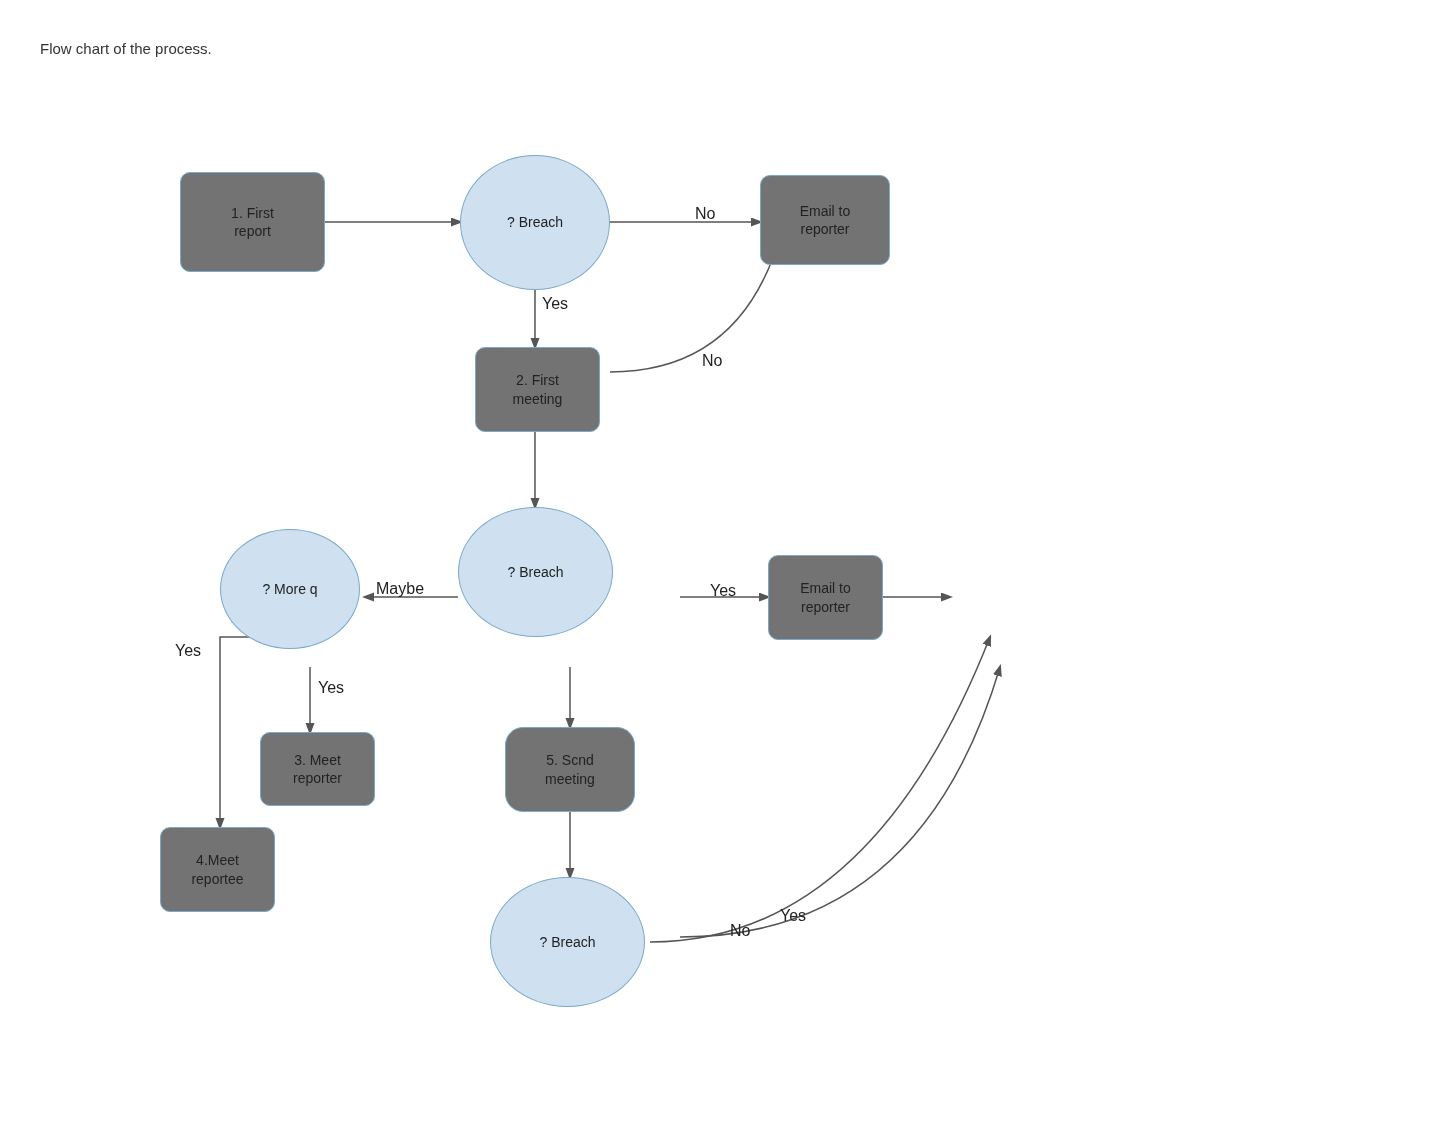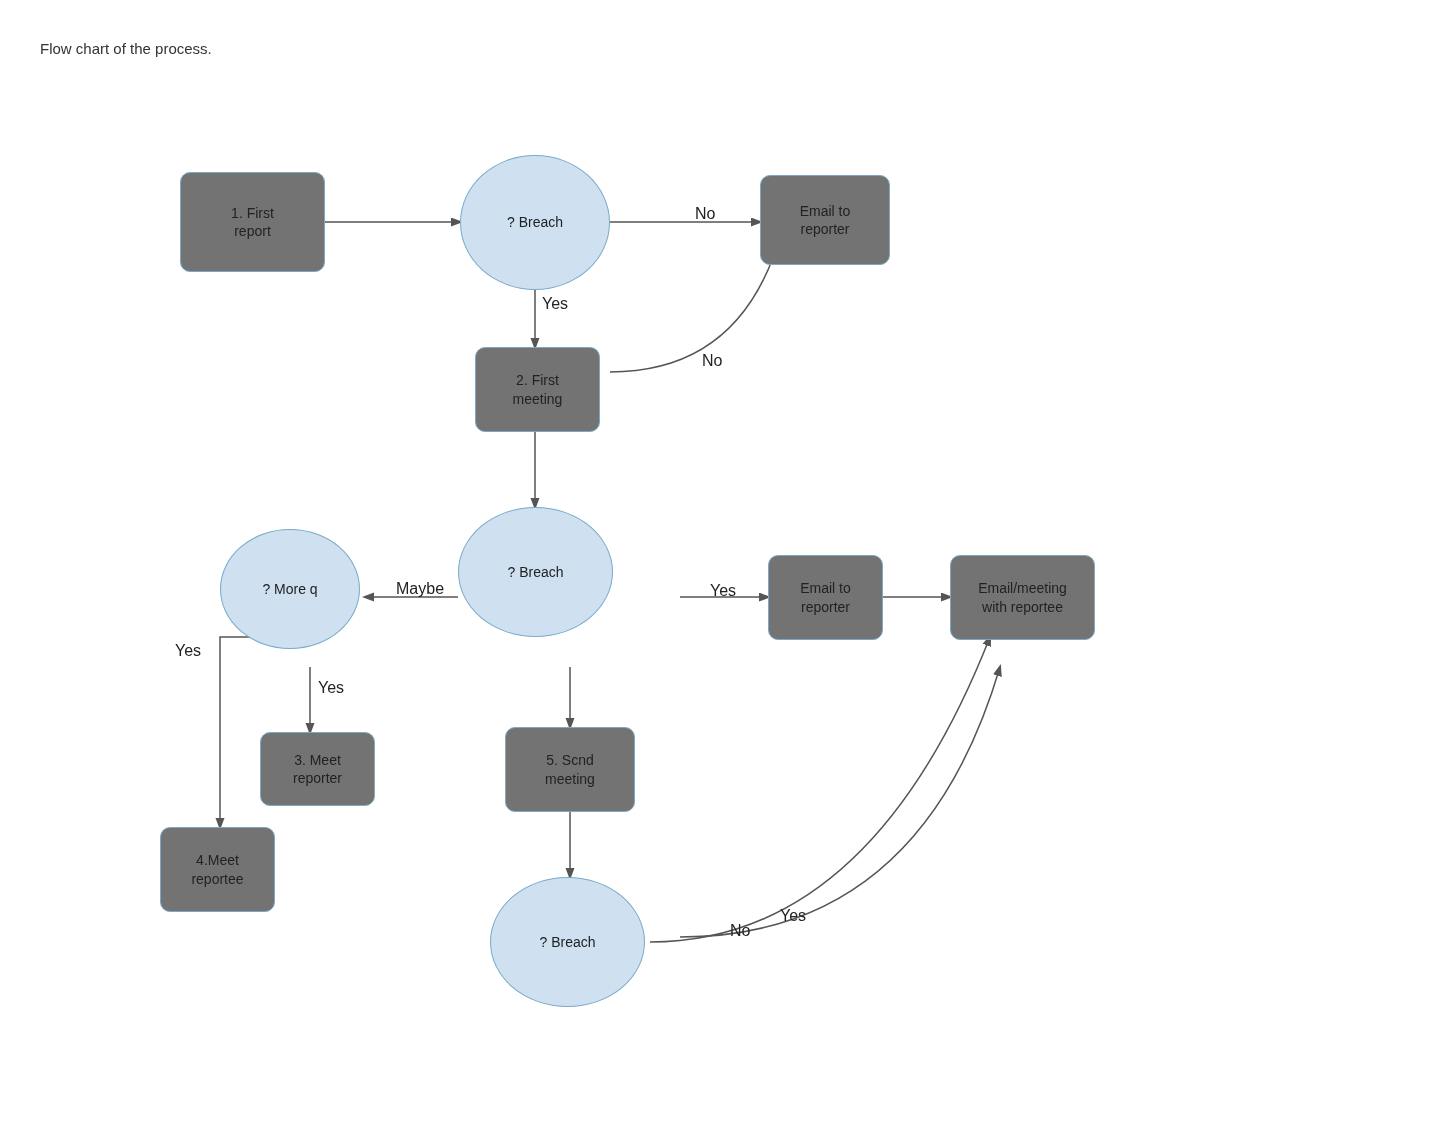--- a/index.html
+++ b/index.html
@@ -145,46 +145,42 @@
       <span>? Breach</span>
     </div>
 
     <div class="arrow-label" style="left:590px; top:515px;">Yes</div>
 
     <div class="node rect" style="left:648px; top:488px; width:115px; height:85px;">
       <span style="white-space:pre-line;">Email to
 reporter</span>
     </div>
 
-    <div class="node rect" style="left:830px; top:488px; width:145px; height:85px;">
-      <span style="white-space:pre-line;">Email/meeting
-with reportee</span>
-    </div>
 
-    <div class="arrow-label" style="left:276px; top:513px;">Maybe</div>
+    <div class="arrow-label" style="left:256px; top:513px;">Maybe</div>
 
     <div class="node ellipse" style="left:100px; top:462px; width:140px; height:120px;">
       <span>? More q</span>
     </div>
 
     <div class="arrow-label" style="left:198px; top:612px;">Yes</div>
 
     <div class="arrow-label" style="left:55px; top:575px;">Yes</div>
 
     <div class="node rect" style="left:140px; top:665px; width:115px; height:74px;">
       <span style="white-space:pre-line;">3. Meet
 reporter</span>
     </div>
 
     <div class="node rect" style="left:40px; top:760px; width:115px; height:85px;">
       <span style="white-space:pre-line;">4.Meet
 reportee</span>
     </div>
 
-    <div class="node rect" style="left:385px; top:660px; width:130px; height:85px;">
+    <div class="node rect" style="left:385px; top:660px; width:130px; height:85px;border-radius:18px;">
       <span style="white-space:pre-line;">5. Scnd
 meeting</span>
     </div>
 
     <div class="node ellipse" style="left:370px; top:810px; width:155px; height:130px;">
       <span>? Breach</span>
     </div>
 
     <div class="arrow-label" style="left:610px; top:855px;">No</div>
 

